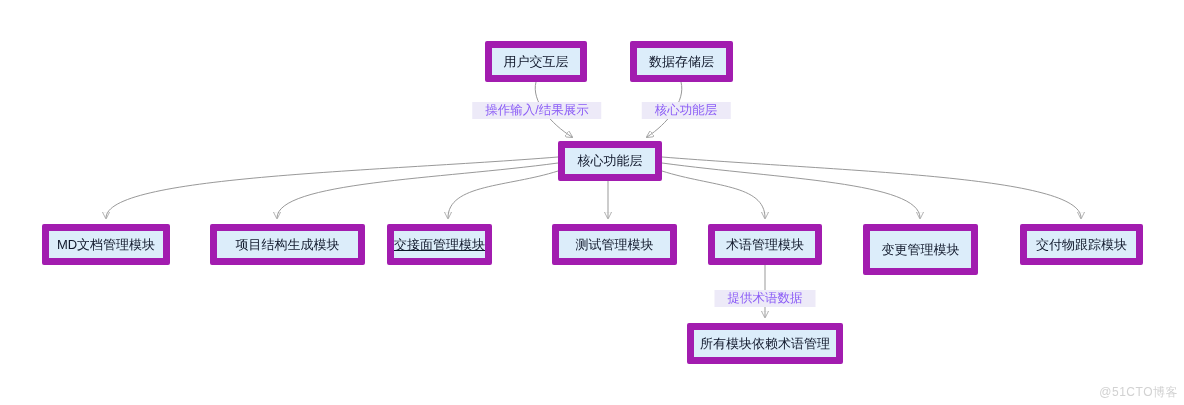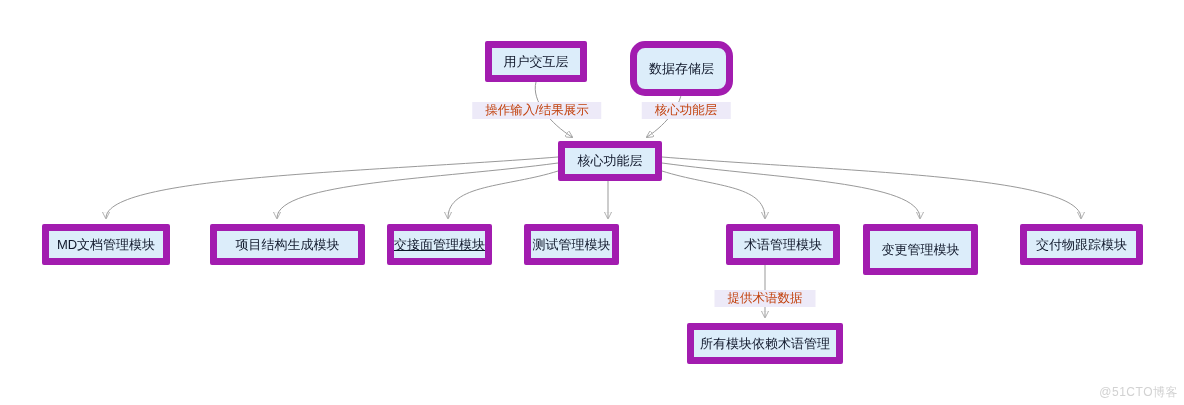--- a/index.html
+++ b/index.html
@@ -37,21 +37,21 @@
     display: flex;
     align-items: center;
     justify-content: center;
     text-align: center;
     white-space: nowrap;
   }
   .edge-label {
     position: absolute;
     transform: translateX(-50%);
     background: #edeaf8;
-    color: #c2410c;
+    color: #8b5cf6;
     font-size: 12.5px;
     line-height: 15px;
     padding: 1px 13px;
     white-space: nowrap;
   }
   .watermark {
     position: absolute;
     right: 6px;
     bottom: 4px;
     font-size: 12px;
@@ -77,33 +77,33 @@
     <path d="M558,171 C508,187 448,184 448,218" marker-end="url(#arrow)"></path>
     <path d="M608,181 L608,218" marker-end="url(#arrow)"></path>
     <path d="M662,171 C712,187 765,184 765,218" marker-end="url(#arrow)"></path>
     <path d="M662,163 C780,179 920,182 920,218" marker-end="url(#arrow)"></path>
     <path d="M662,157 C850,172 1081,176 1081,218" marker-end="url(#arrow)"></path>
     <path d="M765,265 L765,317" marker-end="url(#arrow)"></path>
   </svg>
 
   <div class="node" style="left:485px; top:41px; width:102px; height:41px;">用户交互层</div>
 
-  <div class="node" style="left:630px; top:41px; width:103px; height:55px;border-radius:15px;">数据存储层</div>
+  <div class="node" style="left:630px; top:41px; width:103px; height:41px;">数据存储层</div>
 
   <div class="node" style="left:558px; top:141px; width:104px; height:40px;">核心功能层</div>
 
   <div class="node" style="left:42px; top:224px; width:128px; height:41px;">MD文档管理模块</div>
 
   <div class="node" style="left:210px; top:224px; width:155px; height:41px;">项目结构生成模块</div>
 
   <div class="node" style="left:387px; top:224px; width:105px; height:41px;text-decoration:underline;">交接面管理模块</div>
 
-  <div class="node" style="left:524px; top:224px; width:95px; height:41px;">测试管理模块</div>
+  <div class="node" style="left:552px; top:224px; width:125px; height:41px;">测试管理模块</div>
 
-  <div class="node" style="left:708px; top:224px; width:114px; height:41px;margin-left:18px;">术语管理模块</div>
+  <div class="node" style="left:708px; top:224px; width:114px; height:41px;">术语管理模块</div>
 
   <div class="node" style="left:863px; top:224px; width:115px; height:51px;">变更管理模块</div>
 
   <div class="node" style="left:1020px; top:224px; width:123px; height:41px;">交付物跟踪模块</div>
 
   <div class="node" style="left:687px; top:323px; width:156px; height:41px;">所有模块依赖术语管理</div>
 
   <div class="edge-label" style="left:537px; top:102px;">操作输入/结果展示</div>
 
   <div class="edge-label" style="left:686px; top:102px;">核心功能层</div>

